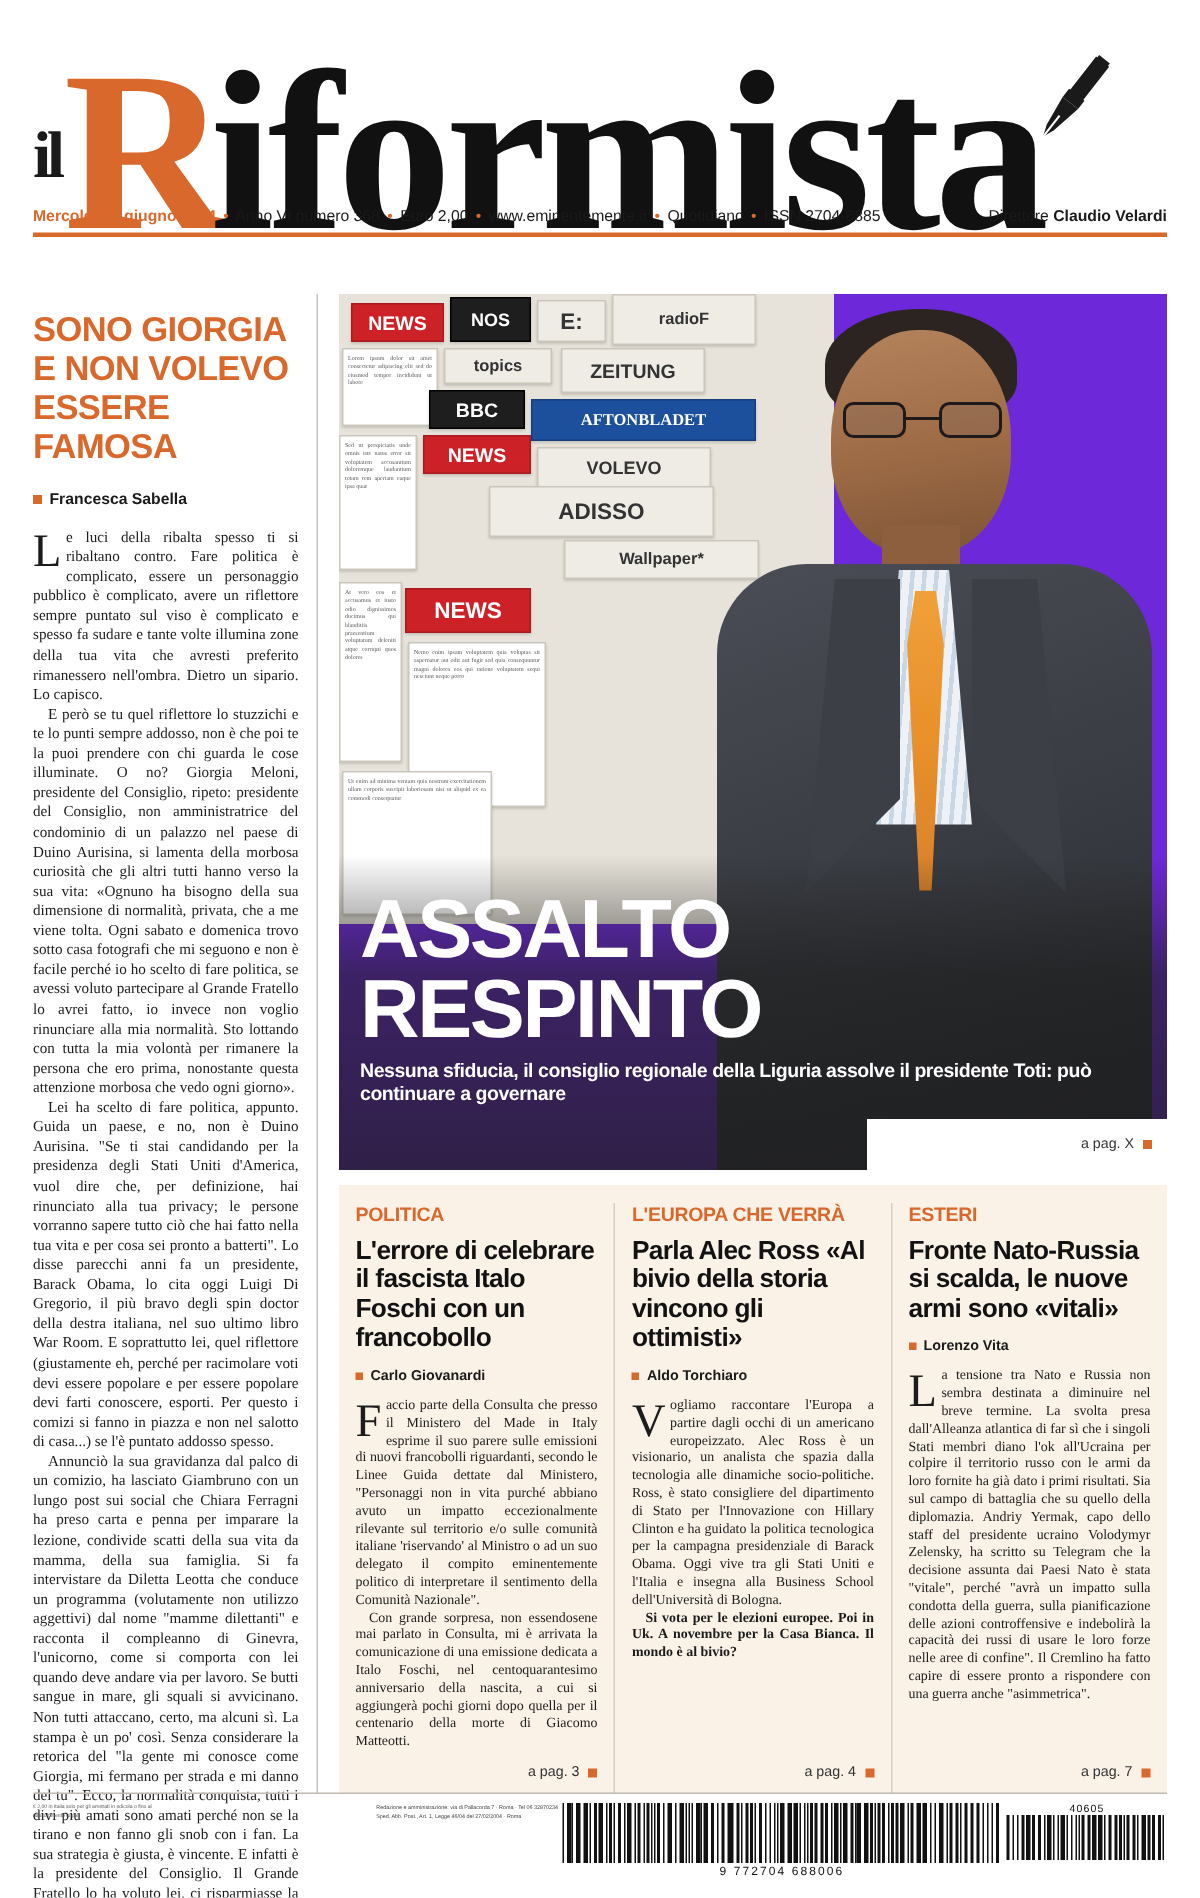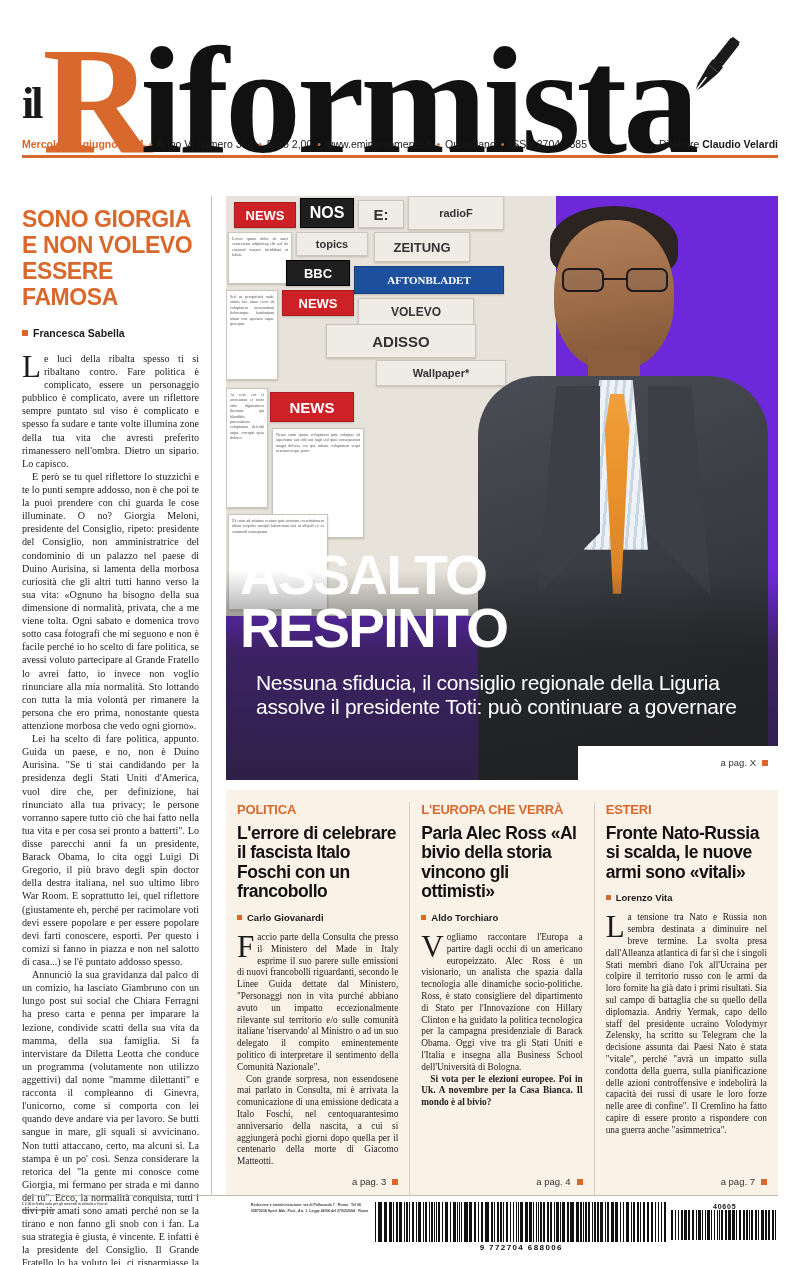--- a/index.html
+++ b/index.html
@@ -277,25 +277,25 @@
   }
   .hero-kicker {
     font-size: 55px;
     font-weight: bold;
     line-height: 0.96;
     letter-spacing: -1.6px;
     margin: 0 0 7px 0;
     text-transform: uppercase;
   }
   .hero-sub {
-    font-size: 21px;
-    font-weight: normal;
+    font-size: 13px;
+    font-weight: bold;
     line-height: 1.16;
     letter-spacing: -0.3px;
-    margin: 16px;
+    margin: 0;
   }
   .hero-pag {
     position: absolute;
     right: 0; bottom: 0;
     width: 200px; height: 34px;
     background: #fff;
     display: flex;
     align-items: center;
     justify-content: flex-end;
     gap: 6px;
@@ -374,21 +374,20 @@
   
   .footer {
     position: absolute;
     left: 22px; right: 22px; bottom: 12px;
     height: 58px;
     border-top: 1px solid #bfbab2;
     padding-top: 6px;
     display: flex;
     align-items: flex-start;
     justify-content: space-between;
-    font-weight: bold;
   }
   .colophon {
     font-size: 3.4px;
     line-height: 1.7;
     color: #555;
     font-family: "Liberation Sans", sans-serif;
     width: 150px;
   }
   .colophon-mid {
     font-size: 3.6px;
@@ -481,21 +480,21 @@
       <p>Annunciò la sua gravidanza dal palco di un comizio, ha lasciato Giambruno con un lungo post sui social che Chiara Ferragni ha preso carta e penna per imparare la lezione, condivide scatti della sua vita da mamma, della sua famiglia. Si fa intervistare da Diletta Leotta che conduce un programma (volutamente non utilizzo aggettivi) dal nome "mamme dilettanti" e racconta il compleanno di Ginevra, l'unicorno, come si comporta con lei quando deve andare via per lavoro. Se butti sangue in mare, gli squali si avvicinano. Non tutti attaccano, certo, ma alcuni sì. La stampa è un po' così. Senza considerare la retorica del "la gente mi conosce come Giorgia, mi fermano per strada e mi danno del tu". Ecco, la normalità conquista, tutti i divi più amati sono amati perché non se la tirano e non fanno gli snob con i fan. La sua strategia è giusta, è vincente. E infatti è la presidente del Consiglio. Il Grande Fratello lo ha voluto lei, ci risparmiasse la grande manfrina del volevo essere popolare, ma non così tanto.</p>
     </div>
   </div>
 
   <div class="col-right">
 
     <div class="hero">
       <div class="hero-photo">
         <div class="collage">
           <div class="clip red" style="left:8px;  top:6px;   width:62px; height:26px; font-size:13px;">NEWS</div>
-          <div class="clip dark" style="left:74px; top:2px;   width:54px; height:30px; font-size:16px;">NOS</div>
+          <div class="clip dark" style="left:74px; top:2px;   width:54px; height:30px; font-size:12px;">NOS</div>
           <div class="clip grey" style="left:132px;top:4px;   width:46px; height:28px; font-size:15px;">E:</div>
           <div class="clip grey" style="left:182px;top:0px;   width:96px; height:34px; font-size:11px;">radioF</div>
           <div class="clip txt" style="left:2px;  top:36px;  width:64px; height:52px;">Lorem ipsum dolor sit amet consectetur adipiscing elit sed do eiusmod tempor incididunt ut labore</div>
           <div class="clip grey" style="left:70px; top:36px;  width:72px; height:24px; font-size:11px;">topics</div>
           <div class="clip grey" style="left:148px;top:36px;  width:96px;height:30px; font-size:13px;">ZEITUNG</div>
           <div class="clip dark" style="left:60px; top:64px;  width:64px; height:26px; font-size:13px;">BBC</div>
           <div class="clip blue" style="left:128px;top:70px;  width:150px;height:28px; font-size:11px;">AFTONBLADET</div>
           <div class="clip red" style="left:56px; top:94px;  width:72px; height:26px; font-size:13px;">NEWS</div>
           <div class="clip grey" style="left:132px;top:102px; width:116px;height:28px; font-size:12px;">VOLEVO</div>
           <div class="clip txt" style="left:0px;  top:94px;  width:52px; height:90px;">Sed ut perspiciatis unde omnis iste natus error sit voluptatem accusantium doloremque laudantium totam rem aperiam eaque ipsa quae</div>

